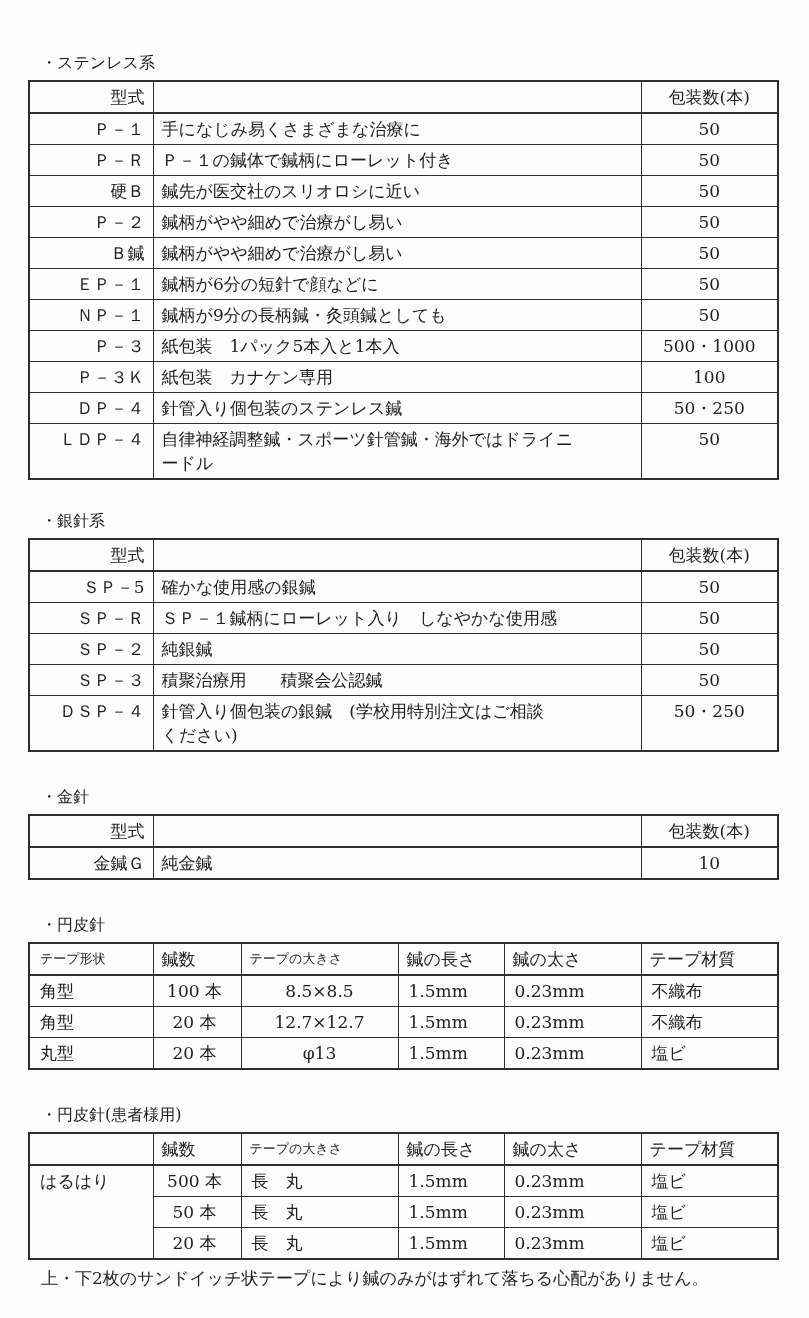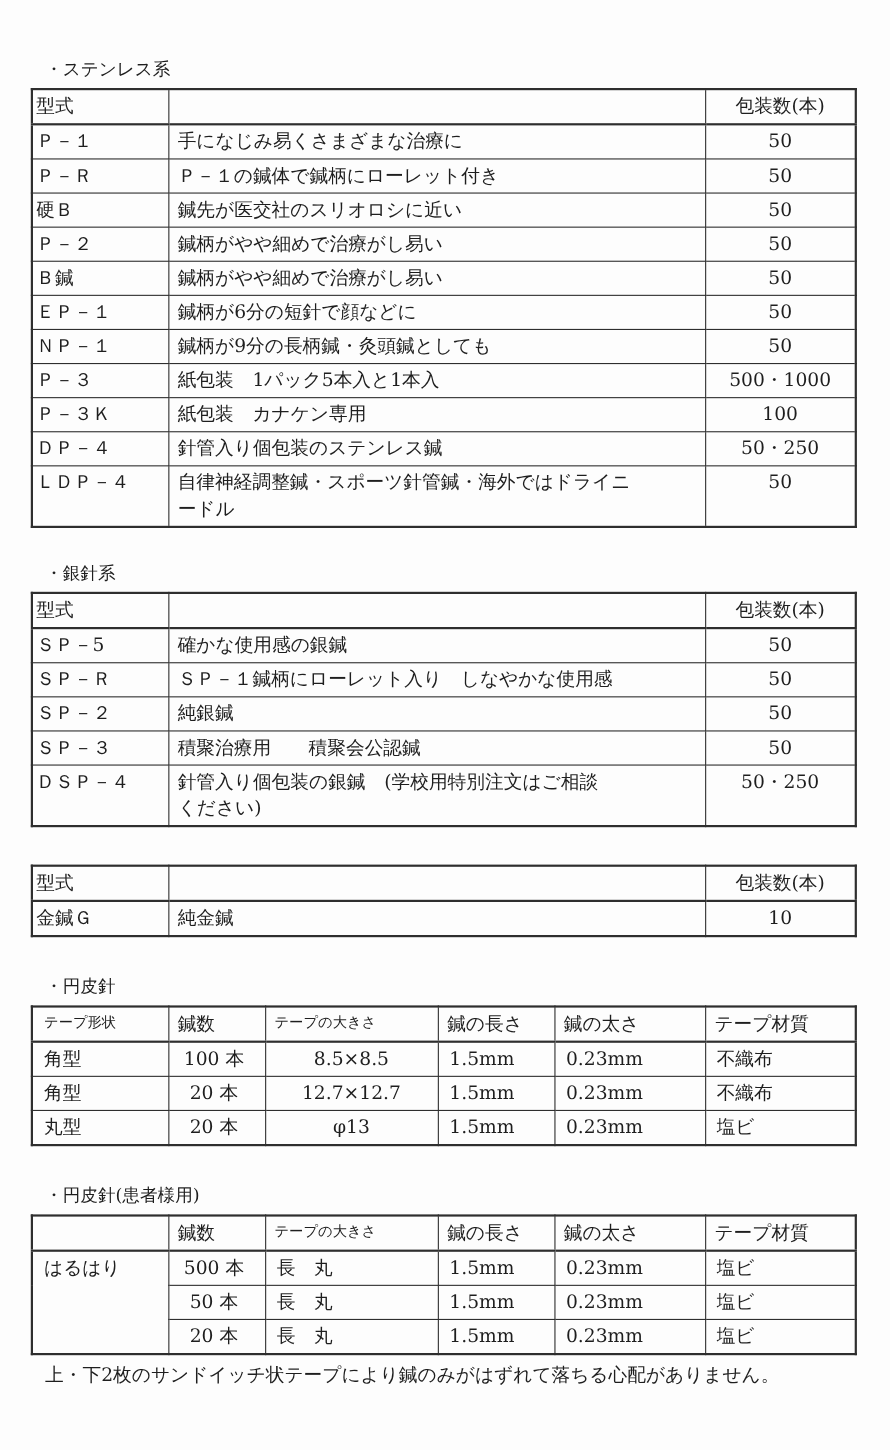--- a/index.html
+++ b/index.html
@@ -34,21 +34,21 @@
     padding: 3px 8px;
     vertical-align: top;
     overflow: hidden;
   }
   tr.hdr td { border-bottom: 2px solid #2e2e2e; }
 
   
   .mtable .c1 { width: 124px; }
   .mtable .c2 { width: 488px; }
   .mtable .c3 { width: 137px; }
-  td.model { padding-left: 3px; }
+  td.model { padding-left: 28px; text-align: right; }
   td.desc  { white-space: pre-line; }
   td.qty   { text-align: center; padding-left: 2px; padding-right: 2px; }
 
   
   .etable .e1 { width: 124px; }
   .etable .e2 { width: 88px; }
   .etable .e3 { width: 157px; }
   .etable .e4 { width: 106px; }
   .etable .e5 { width: 137px; }
   .etable .e6 { width: 137px; }
@@ -184,20 +184,21 @@
         <td class="model">ＤＳＰ－４</td>
         <td class="desc">針管入り個包装の銀鍼　(学校用特別注文はご相談
 ください)</td>
         <td class="qty">50・250</td>
       </tr>
     </tbody>
       </table>
   </section>
 
   <section class="sec-gold">
+    <div class="sec-heading">・金針</div>
     <table class="mtable">
       <colgroup>
           <col class="c1">
           <col class="c2">
           <col class="c3">
         </colgroup>
       <tbody>
           <tr class="hdr">
         <td class="model">型式</td>
         <td></td>

